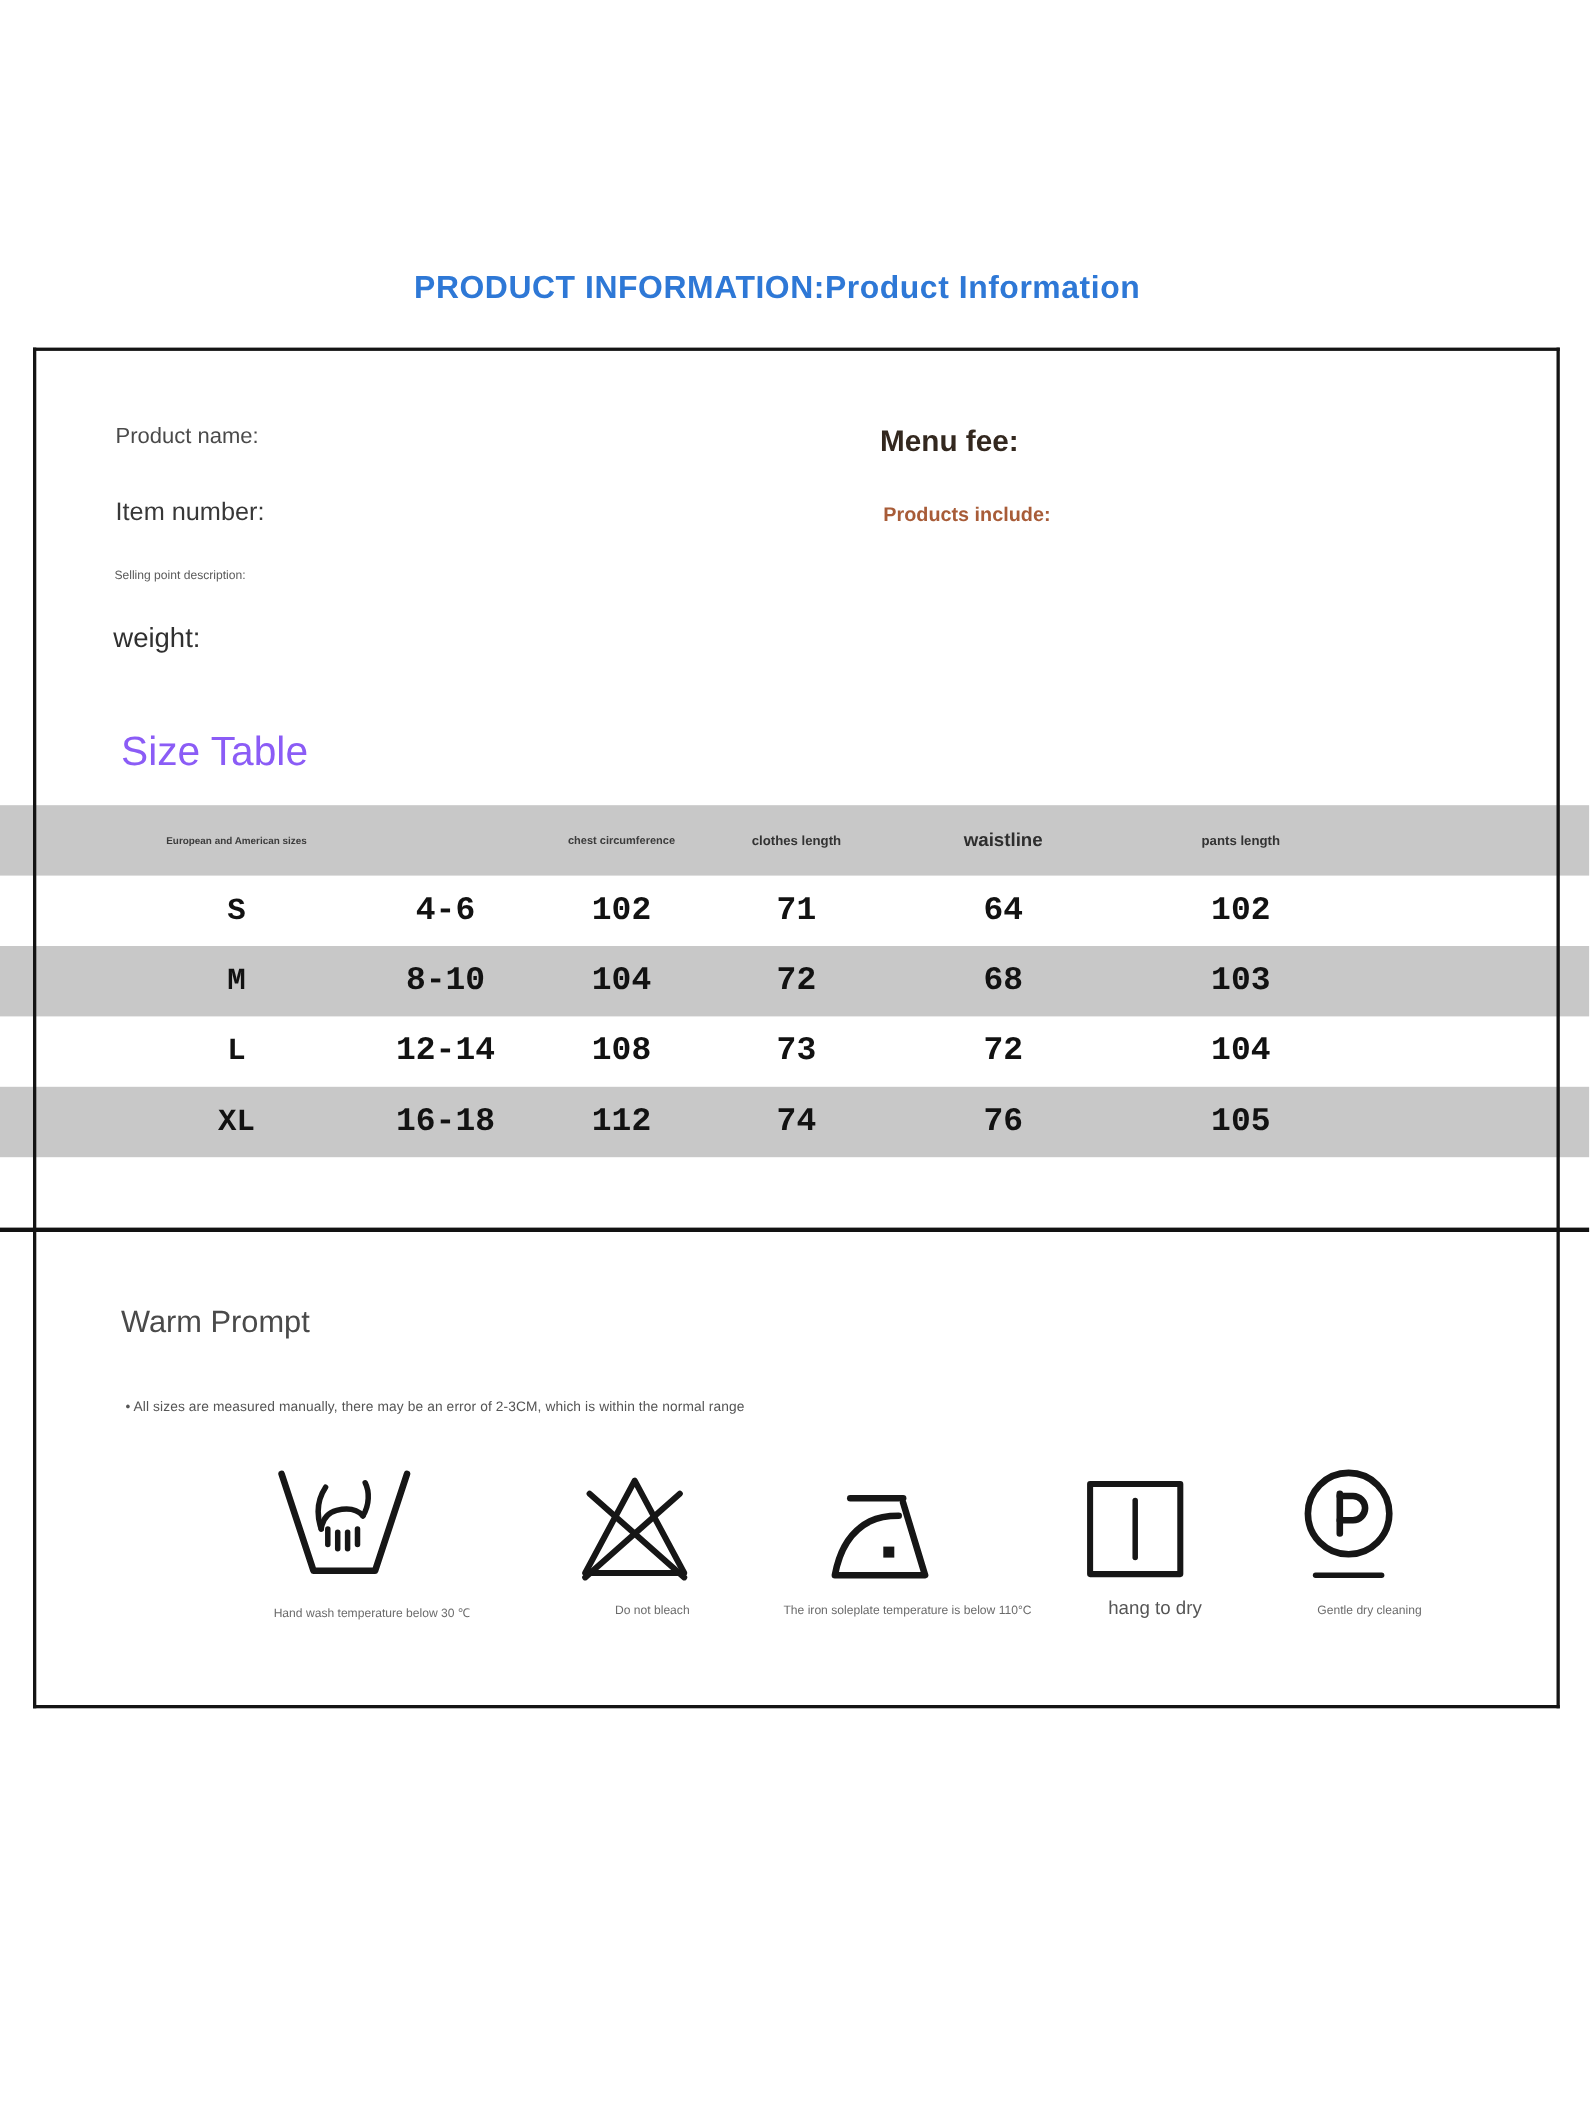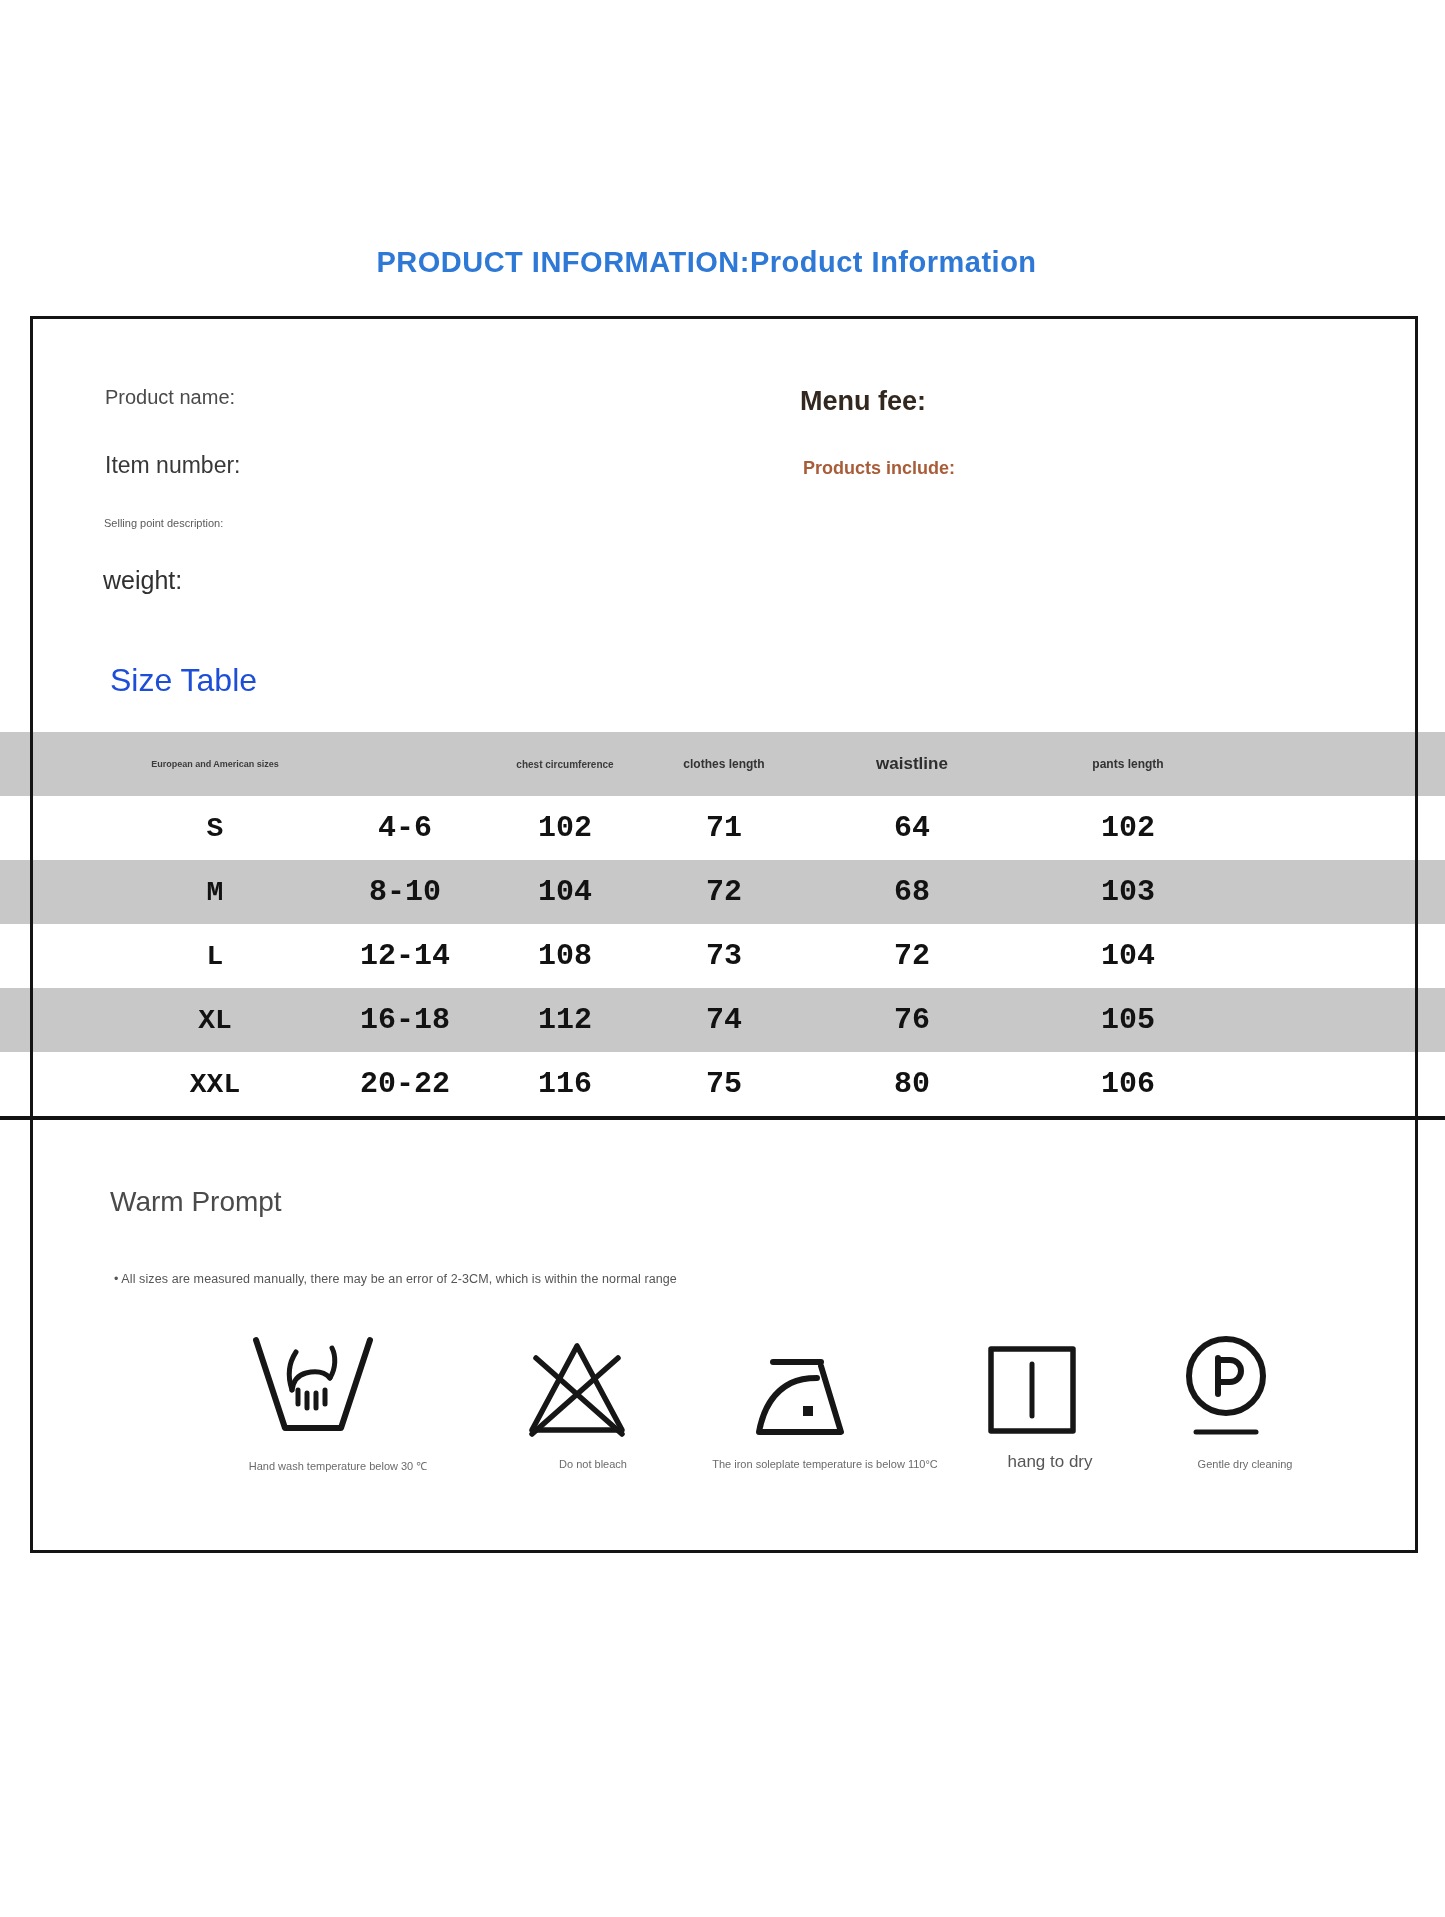--- a/index.html
+++ b/index.html
@@ -22,21 +22,21 @@
   }
   
   .b-line{background:#141414;z-index:6;}
   
   .lbl-product-name{left:105px;top:386px;font-size:20px;color:#4a4a4a;font-weight:500;}
   .lbl-item-number{left:105px;top:452px;font-size:23px;color:#383838;font-weight:500;}
   .lbl-selling-point{left:104px;top:517px;font-size:11px;color:#5a5a5a;}
   .lbl-weight{left:103px;top:566px;font-size:25px;color:#303030;font-weight:500;}
   .lbl-menu-fee{left:800px;top:386px;font-size:27px;color:#33281f;font-weight:600;}
   .lbl-products-include{left:803px;top:458px;font-size:18px;color:#a85c38;font-weight:600;}
-  .lbl-size-table{left:110px;top:662px;font-size:32px;color:#1d4ed8;font-weight:500;}
+  .lbl-size-table{left:110px;top:662px;font-size:37px;color:#8b5cf6;font-weight:500;}
   
   .trow{position:absolute;left:0;width:1445px;height:64px;z-index:1;}
   .trow.striped{background:#c8c8c8;}
   .tcell{
     position:absolute;top:0;height:64px;
     display:flex;align-items:center;justify-content:center;
     font-family:"Liberation Mono", monospace;
     font-weight:700;color:#121212;font-size:30px;
     white-space:nowrap;
   }
@@ -126,28 +126,20 @@
 
   <div class="trow striped" style="top:988px;">
     <div class="tcell c1 size-col">XL</div>
     <div class="tcell c2">16-18</div>
     <div class="tcell c3">112</div>
     <div class="tcell c4">74</div>
     <div class="tcell c5">76</div>
     <div class="tcell c6">105</div>
   </div>
 
-  <div class="trow" style="top:1052px;">
-    <div class="tcell c1 size-col">XXL</div>
-    <div class="tcell c2">20-22</div>
-    <div class="tcell c3">116</div>
-    <div class="tcell c4">75</div>
-    <div class="tcell c5">80</div>
-    <div class="tcell c6">106</div>
-  </div>
 
   <div class="abs table-bottom-line"></div>
 
   <div class="abs lbl-warm-prompt">Warm Prompt</div>
   <div class="abs warm-note">• All sizes are measured manually, there may be an error of 2-3CM, which is within the normal range</div>
 
   <div class="abs care-icon" style="left:248px;top:1328px;">
     <svg width="130" height="110" viewBox="0 0 130 110" fill="none" stroke="#161616" stroke-width="6" stroke-linecap="round" stroke-linejoin="round">
       <path d="M8 12 L37 100 L93 100 L122 12"></path>
       <path d="M44 62 C40 50 40 36 48 24" stroke-width="5"></path>

